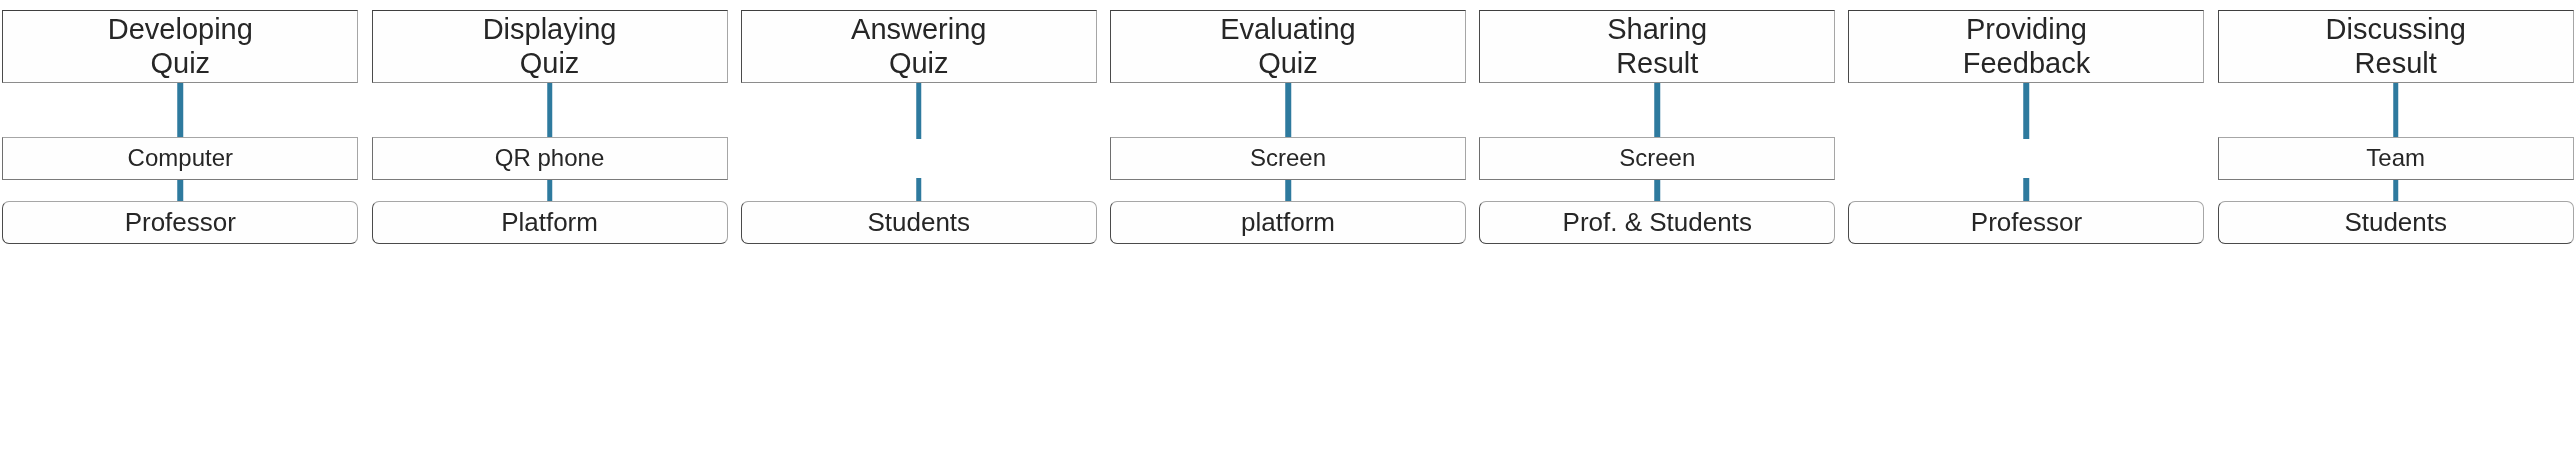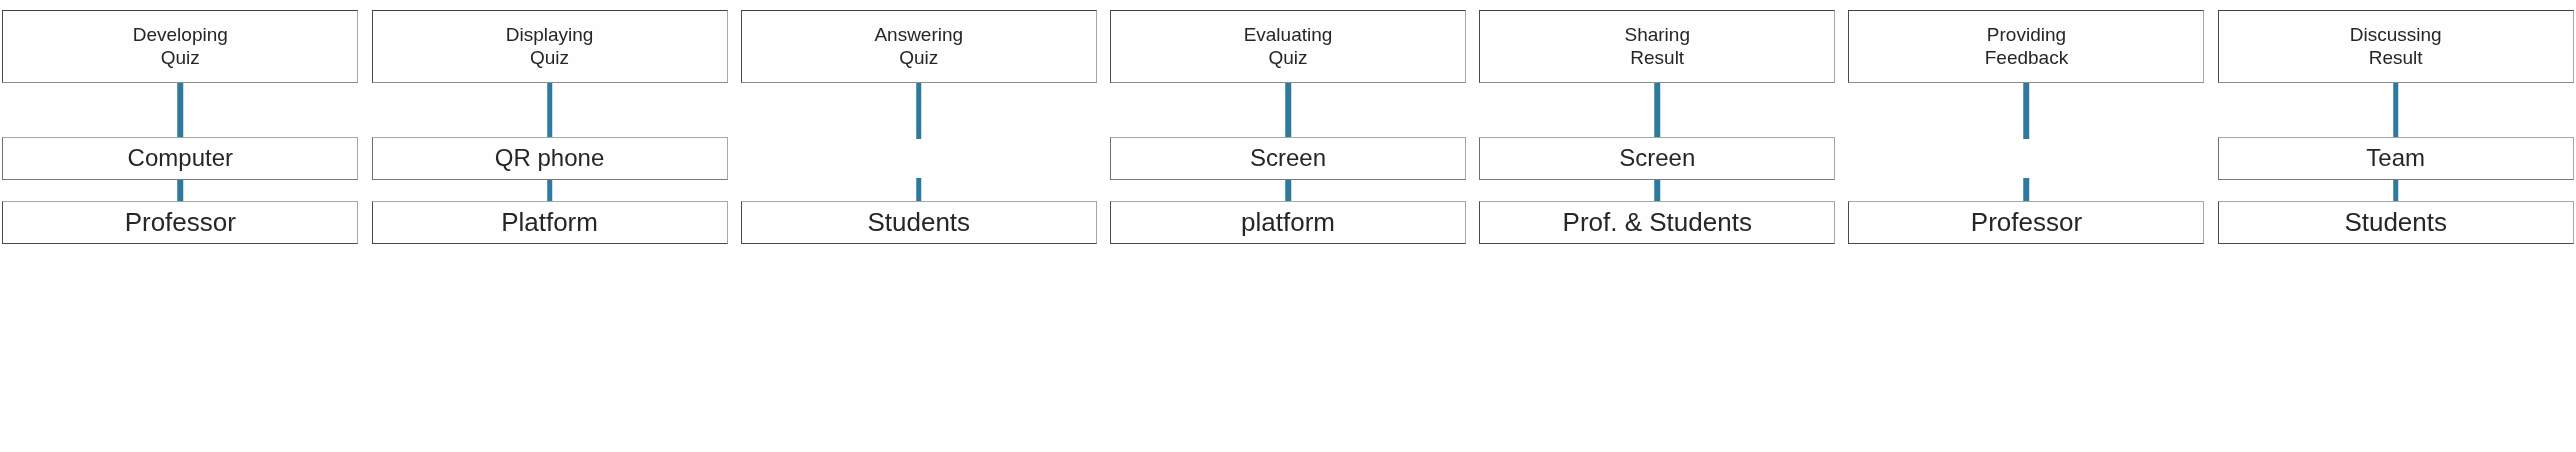--- a/index.html
+++ b/index.html
@@ -76,37 +76,38 @@
     display: block;
     line-height: 1.17;
     white-space: pre-line;
   }
 
   .node.row-task {
     top: 10.2px;
     height: 73px;
     border-top-color: #3F3F3F;
     border-left-color: #4A4A4A;
-    font-size: 19px;
+    font-size: 29px;
   }
   .node.row-tool {
     top: 137px;
     height: 43px;
     font-size: 24px;
     border-top-color: #A6A6A6;
     border-left-color: #6E6E6E;
     border-bottom-color: #7A7A7A;
   }
   .node.row-actor {
     top: 201px;
     height: 43px;
     font-size: 26px;
     border-top-color: #A6A6A6;
     border-left-color: #4A4A4A;
     border-bottom-color: #4A4A4A;
+    border-radius: 7px;
   }
 </style>
 </head>
 <body>
 
 <div id="diagram">
   <div class="columns">
 
     <div class="column">
       <div class="connector seg-a"></div>

